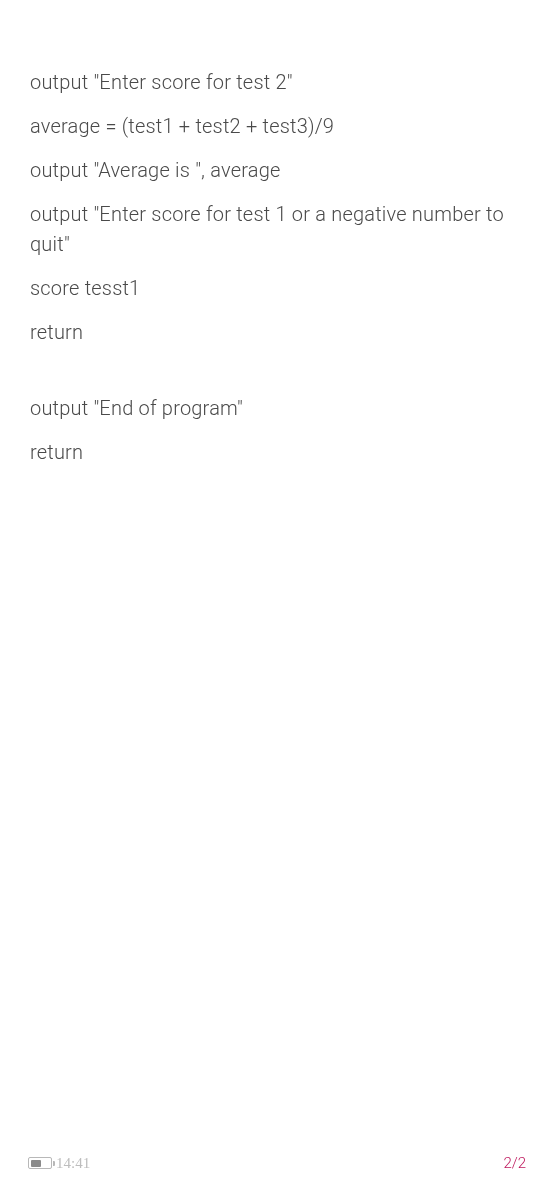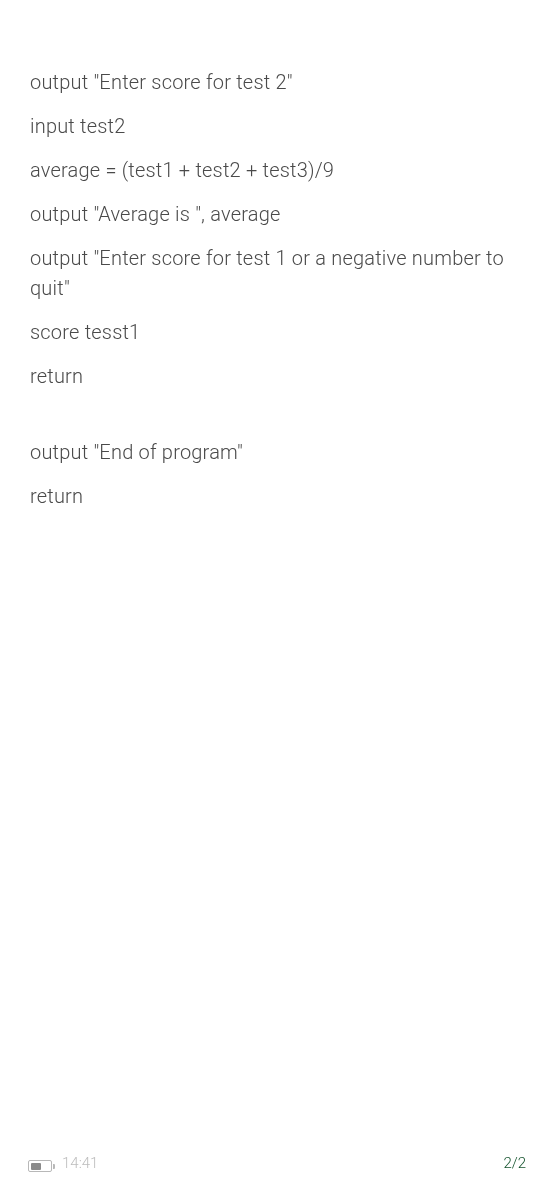--- a/index.html
+++ b/index.html
@@ -34,22 +34,23 @@
       bottom: 28px;
       left: 0;
       right: 0;
       display: flex;
       justify-content: space-between;
       align-items: center;
       padding: 0 28px;
     }
     .status-left {
       display: flex;
-      align-items: flex-end;
-      gap: 10px;
+      align-items: center;
+      gap: 4px;
+      font-family: Liberation Serif, serif;
     }
     .battery-icon {
       width: 24px;
       height: 12px;
       border: 1.5px solid #b8b8b8;
       border-radius: 2px;
       position: relative;
       display: flex;
       align-items: center;
       padding: 1.5px;
@@ -69,32 +70,31 @@
       height: 100%;
       background: #8a8a8a;
       border-radius: 1px;
     }
     .time-text {
       color: #bdbdbd;
       font-size: 15px;
       font-weight: 300;
     }
     .page-number {
-      color: #14532d;
+      color: #be185d;
       font-size: 15px;
       font-weight: 300;
     }
   </style>
 </head>
 <body>
 
 <div class="content">
   <div class="code-section">
     <div class="code-line">output "Enter score for test 2"</div>
-    <div class="code-line">input test2</div>
     <div class="code-line">average = (test1 + test2 + test3)/9</div>
     <div class="code-line">output "Average is ", average</div>
     <div class="code-line">output "Enter score for test 1 or a negative number to quit"</div>
     <div class="code-line">score tesst1</div>
     <div class="code-line">return</div>
   </div>
   <div class="code-section">
     <div class="code-line">output "End of program"</div>
     <div class="code-line">return</div>
   </div>

